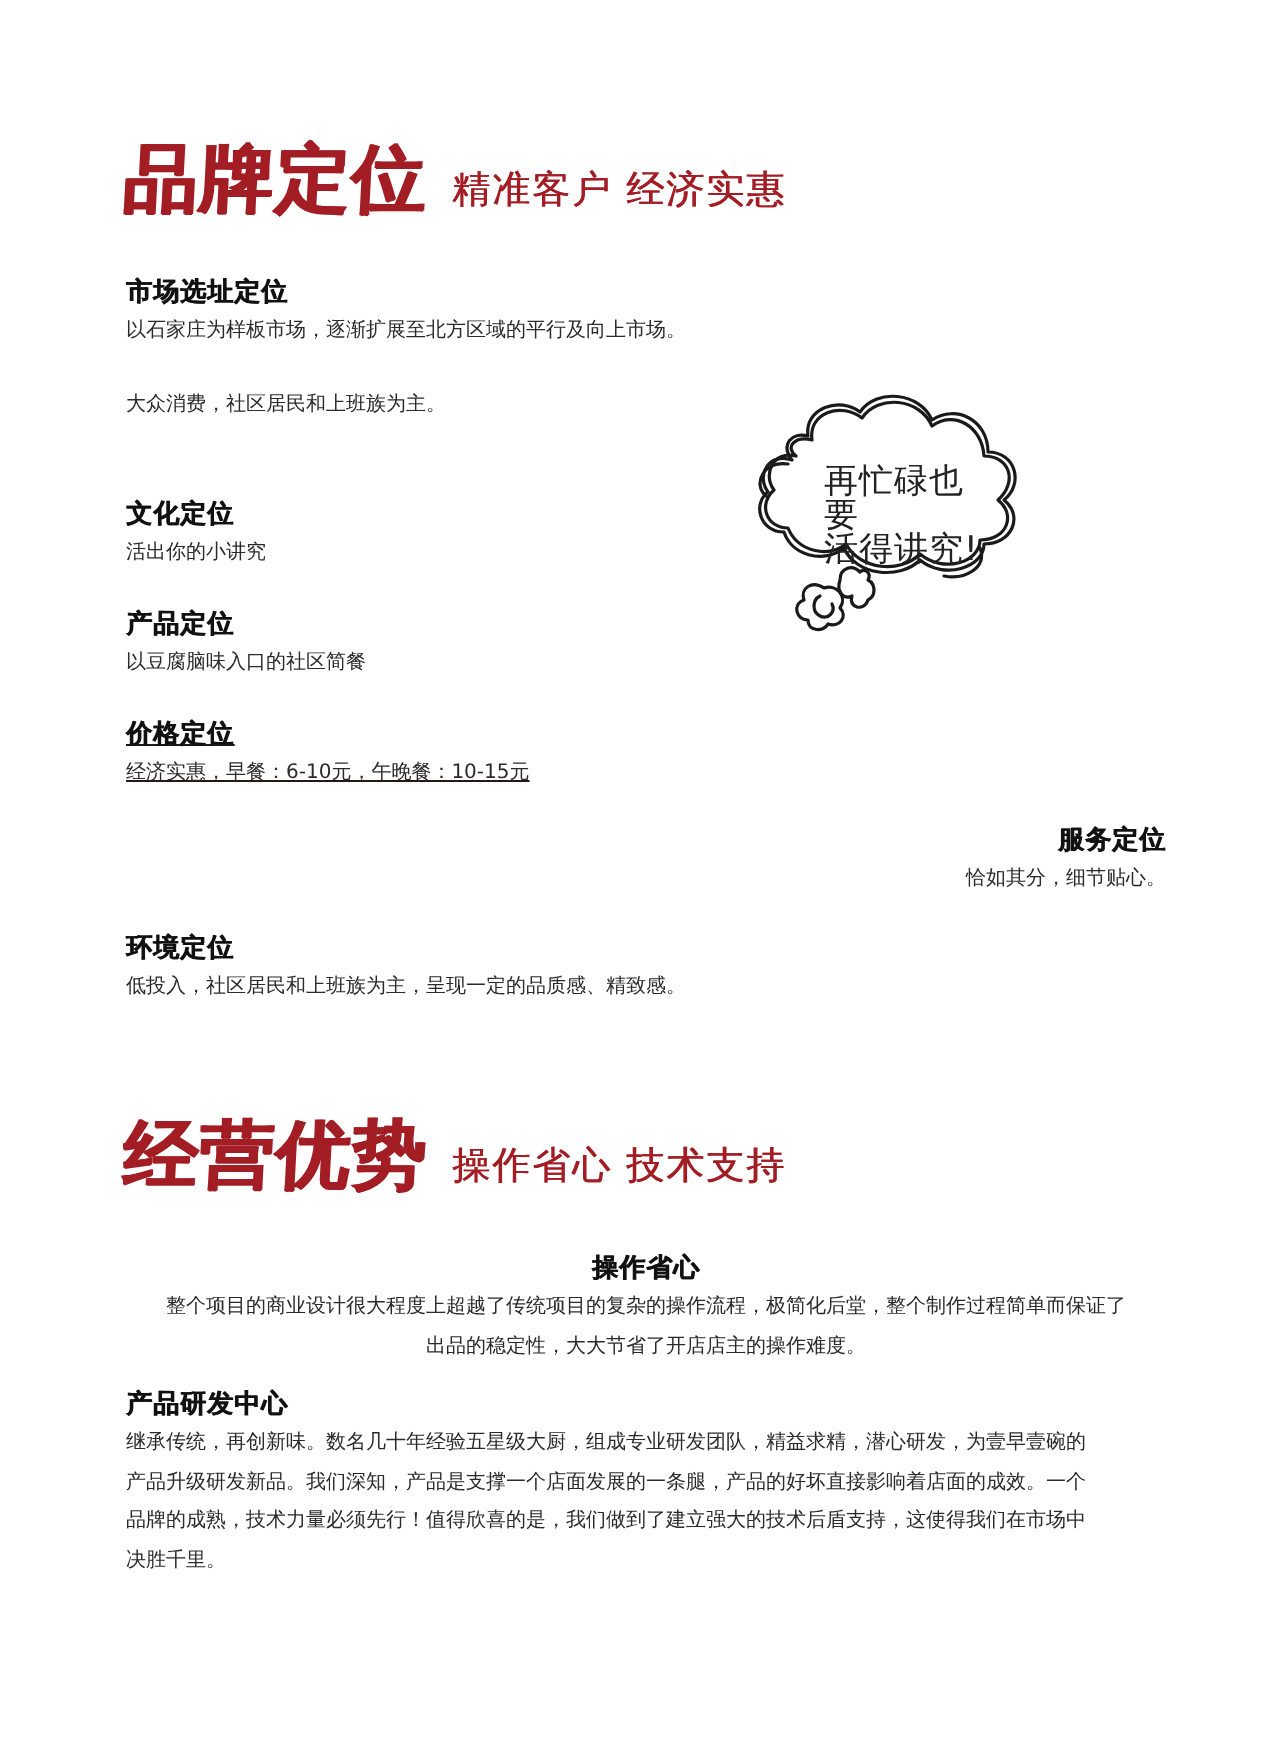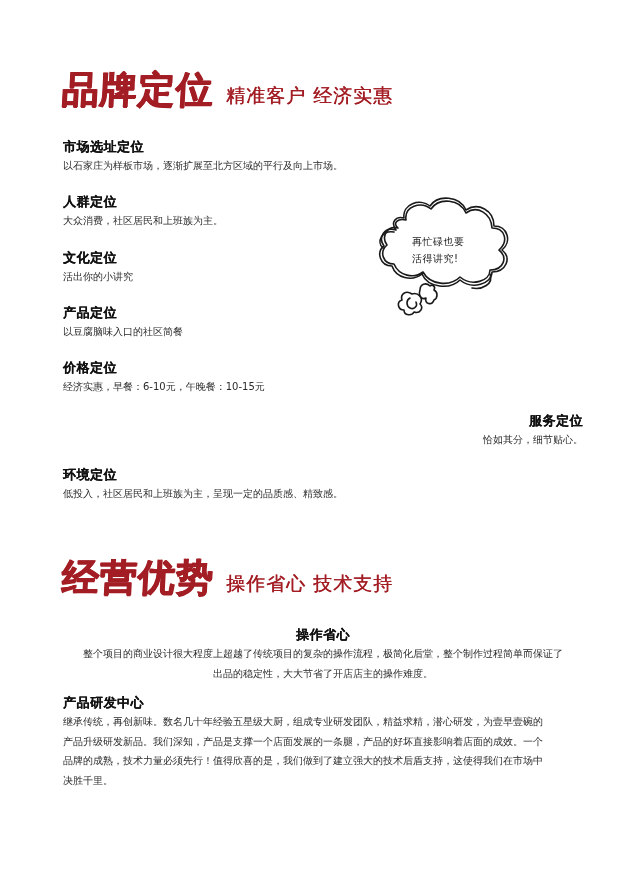--- a/index.html
+++ b/index.html
@@ -46,52 +46,51 @@
       color: #2a2a2a;
       margin-top: 0px;
     }
     .item-text.multi { line-height: 19.5px; }
 
     .cloud { position: absolute; left: 374px; top: 186px; width: 148px; height: 150px; }
     .cloud svg { position: absolute; left: 0; top: 0; }
     .cloud-text {
       position: absolute; left: 38px; top: 47px; width: 80px;
       font-family: "DejaVu Sans", sans-serif;
-      font-size: 10px; line-height: 17px; color: #222; letter-spacing: 0.5px;
+      font-size: 17px; line-height: 17px; color: #222; letter-spacing: 0.5px;
     }
   </style>
 </head>
 <body>
 
 <div class="section-header" style="top:68px;">
   <span class="section-title">品牌定位</span>
   <span class="section-subtitle">精准客户 经济实惠</span>
 </div>
 
 <div class="item" style="top:138px;">
   <div class="item-title">市场选址定位</div>
   <div class="item-text">以石家庄为样板市场，逐渐扩展至北方区域的平行及向上市场。</div>
 </div>
 
 <div class="item" style="top:193px;">
-  <div class="item-title">人群定位</div>
   <div class="item-text">大众消费，社区居民和上班族为主。</div>
 </div>
 
 <div class="item" style="top:249px;">
   <div class="item-title">文化定位</div>
   <div class="item-text">活出你的小讲究</div>
 </div>
 
 <div class="item" style="top:304px;">
   <div class="item-title">产品定位</div>
   <div class="item-text">以豆腐脑味入口的社区简餐</div>
 </div>
 
-<div class="item" style="top:359px;">
+<div class="item" style="top:359px;text-decoration:underline;">
   <div class="item-title">价格定位</div>
   <div class="item-text">经济实惠，早餐：6-10元，午晚餐：10-15元</div>
 </div>
 
 <div class="item" style="top:412px;text-align:right;">
   <div class="item-title">服务定位</div>
   <div class="item-text">恰如其分，细节贴心。</div>
 </div>
 
 <div class="item" style="top:466px;">

